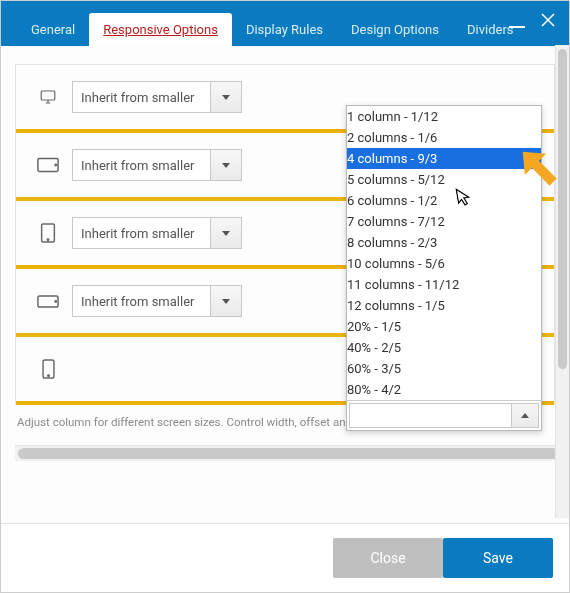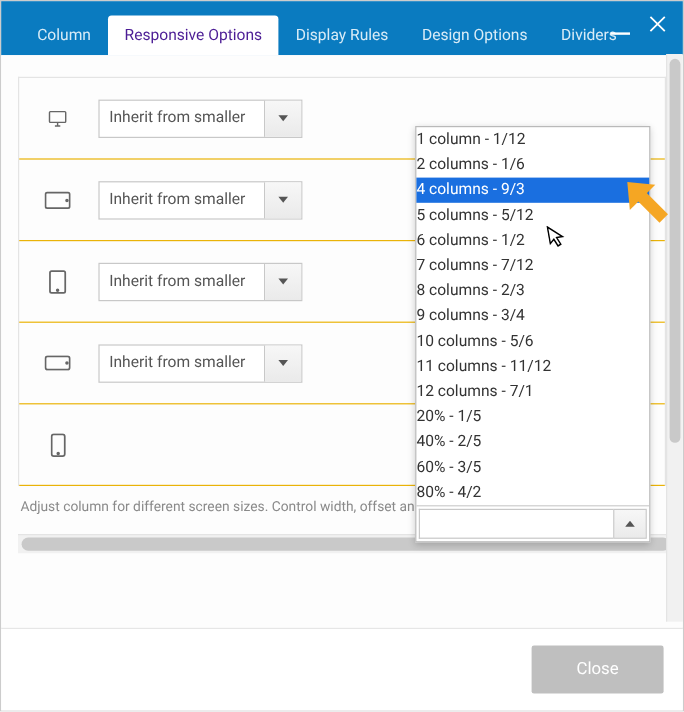--- a/index.html
+++ b/index.html
@@ -61,39 +61,39 @@
     font-size: 13px;
   }
   .tab {
     padding: 9px 14px;
     color: #d9ecf7;
     cursor: pointer;
     white-space: nowrap;
   }
   .tab.active {
     background: #fff;
-    color: #4c1d95;
+    color: #b91c1c;
     border-top-left-radius: 3px;
     border-top-right-radius: 3px;
+    text-decoration: underline;
   }
   .content {
     flex: 1;
     padding: 18px 14px 10px 14px;
     position: relative;
     overflow: hidden;
     background: #fdfdfd;
   }
   .rows { border: 1px solid #e4e4e4; border-bottom: none; }
   .row {
     display: flex;
     align-items: center;
-    border-bottom: 1px solid #eab308;
+    border-bottom: 4px solid #eab308;
     min-height: 68px;
     padding: 0 8px;
-    gap: 10px;
     text-align: right;
   }
   .device-cell {
     width: 48px;
     display:flex; justify-content:center; align-items:center;
     color: #666;
   }
   .select-wrap {
     display: flex;
     align-items: stretch;
@@ -242,21 +242,21 @@
   <div class="header">
     <div class="header-controls">
       <div class="min-btn"></div>
       <div class="close-btn">
         <svg width="18" height="18" viewBox="0 0 24 24" fill="none" stroke="#fff" stroke-width="2">
             <path d="M4 4 L20 20 M20 4 L4 20"></path>
           </svg>
       </div>
     </div>
     <div class="tabs">
-      <div class="tab">Column</div>
+      <div class="tab">General</div>
       <div class="tab active">Responsive Options</div>
       <div class="tab">Display Rules</div>
       <div class="tab">Design Options</div>
       <div class="tab">Dividers</div>
     </div>
   </div>
 
   <div class="content">
     <div class="rows">
 
@@ -342,35 +342,35 @@
       <div class="thumb"></div>
     </div>
   </div>
 
   <div class="vscroll">
     <div class="thumb"></div>
   </div>
 
   <div class="footer">
     <div class="btn btn-secondary">Close</div>
+    <div class="btn btn-primary">Save</div>
   </div>
 
   <div class="dropdown">
     <div id="dropdown-opts">
         <div class="opt">1 column - 1/12</div>
         <div class="opt">2 columns - 1/6</div>
         <div class="opt sel">4 columns - 9/3</div>
         <div class="opt">5 columns - 5/12</div>
         <div class="opt">6 columns - 1/2</div>
         <div class="opt">7 columns - 7/12</div>
         <div class="opt">8 columns - 2/3</div>
-        <div class="opt">9 columns - 3/4</div>
         <div class="opt">10 columns - 5/6</div>
         <div class="opt">11 columns - 11/12</div>
-        <div class="opt">12 columns - 7/1</div>
+        <div class="opt">12 columns - 1/5</div>
         <div class="opt">20% - 1/5</div>
         <div class="opt">40% - 2/5</div>
         <div class="opt">60% - 3/5</div>
         <div class="opt">80% - 4/2</div>
       </div>
     <div class="input-row">
       <div class="inp"></div>
       <div class="up">
           <div class="tri-up"></div>
         </div>

